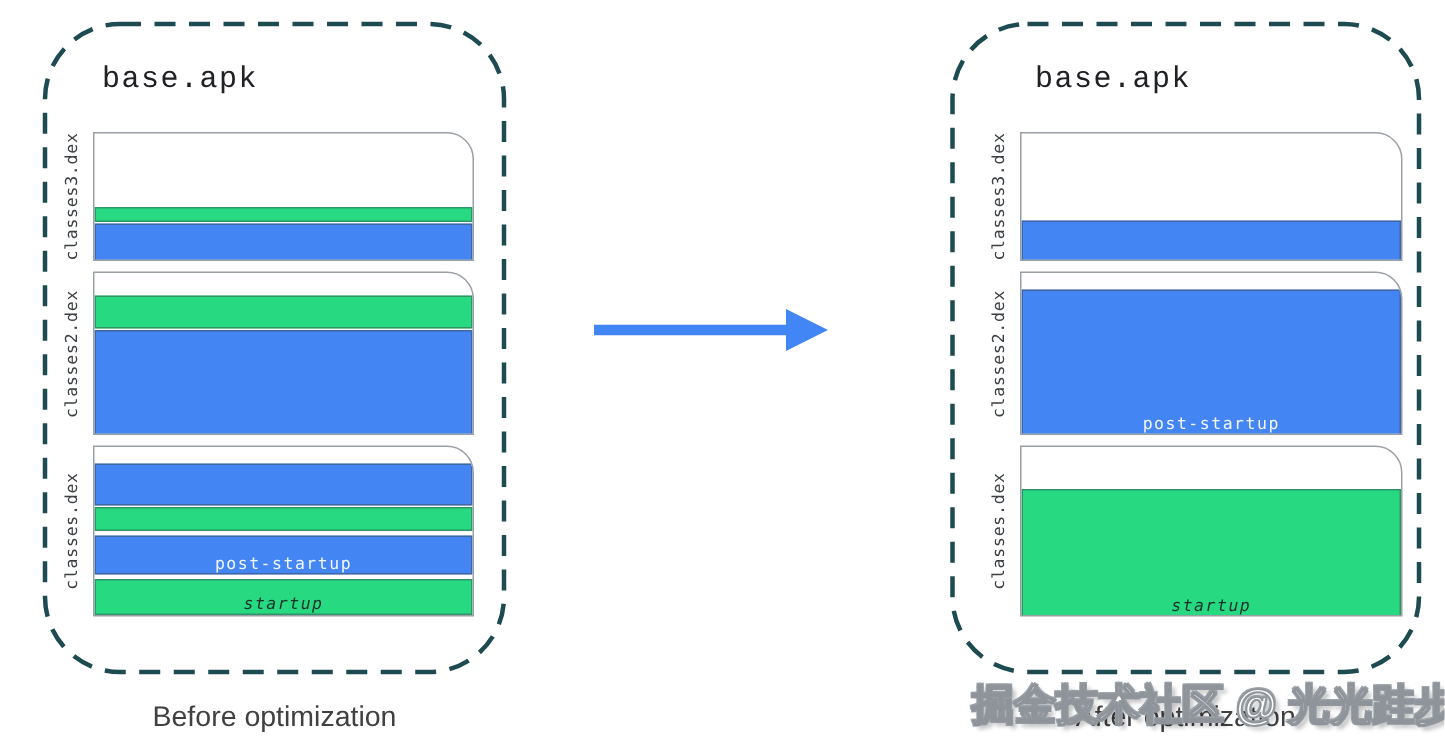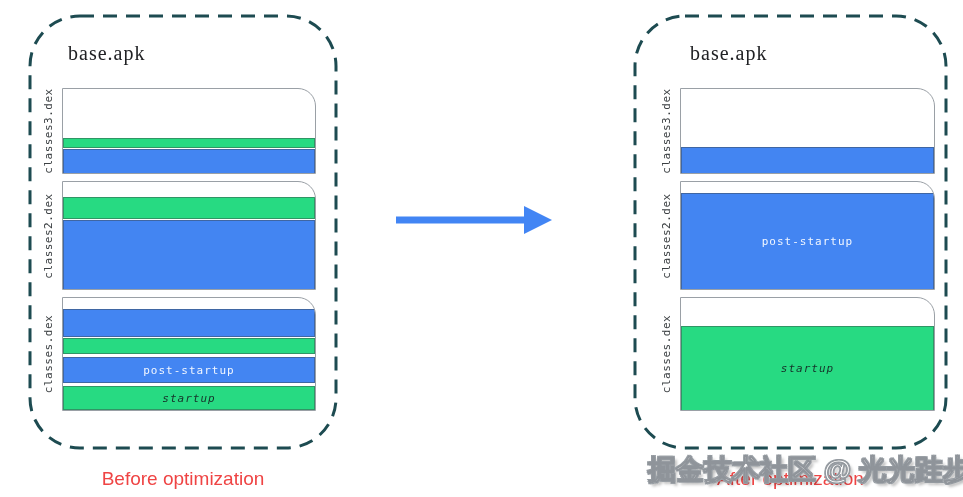--- a/index.html
+++ b/index.html
@@ -1,34 +1,34 @@
 <!DOCTYPE html>
 <html style="--blue: #4385f2; --green: #27da82; --dash-border: #1d4b51; --arrow: #4285f4; --box-border: #9aa0a6;"><head>
 <meta charset="utf-8">
 <style>
   html,body{margin:0;padding:0;background:#ffffff;}
   .canvas{position:relative;width:963px;height:497px;background:#fff;overflow:hidden;
           font-family:"Liberation Sans",sans-serif;}
   .bg-svg{position:absolute;left:0;top:0;}
-  .apk-title{position:absolute;font-family:Liberation Serif, serif;font-size:20px;
+  .apk-title{position:absolute;font-family:Liberation Mono, monospace;font-size:20px;
              color:#202124;letter-spacing:1px;}
   .vlabel{position:absolute;font-family:"DejaVu Sans Mono",monospace;font-size:11px;
           color:#3c4043;transform:translate(-50%,-50%) rotate(-90deg);white-space:nowrap;
           letter-spacing:.5px;}
   .file{position:absolute;background:#fff;border:1px solid #9aa0a6;
         border-top-right-radius:18px;overflow:hidden;box-sizing:border-box;}
   .band{position:absolute;left:0;right:0;box-sizing:border-box;
         border:1px solid rgba(60,64,67,.45);
-        display:flex;align-items:center;justify-content:center;}
+        display:flex;align-items:flex-end;justify-content:center;}
   .band.blue{background:var(--blue,#4385f2);}
   .band.green{background:var(--green,#27da82);font-style:italic;}
   .band span{font-family:"DejaVu Sans Mono",monospace;font-size:11px;letter-spacing:1px;}
   .band.blue span{color:#f1f6ff;}
   .band.green span{color:#17322a;}
-  .caption{position:absolute;font-size:19px;color:#ef4444;text-align:center;}
+  .caption{position:absolute;font-size:19px;color:#404040;text-align:center;}
   .watermark{position:absolute;font-size:28px;font-weight:700;color:#fdfdfd;
              font-family:"Liberation Sans",sans-serif,sans-serif;white-space:nowrap;
              -webkit-text-stroke:1px #8f949a;
              text-shadow:-1px -1px 0 #9aa0a6,1px -1px 0 #9aa0a6,-1px 1px 0 #9aa0a6,
                           1px 1px 0 #9aa0a6,3px 3px 3px rgba(0,0,0,.28);}
 </style>
 </head>
 <body>
 
 <div class="canvas">

